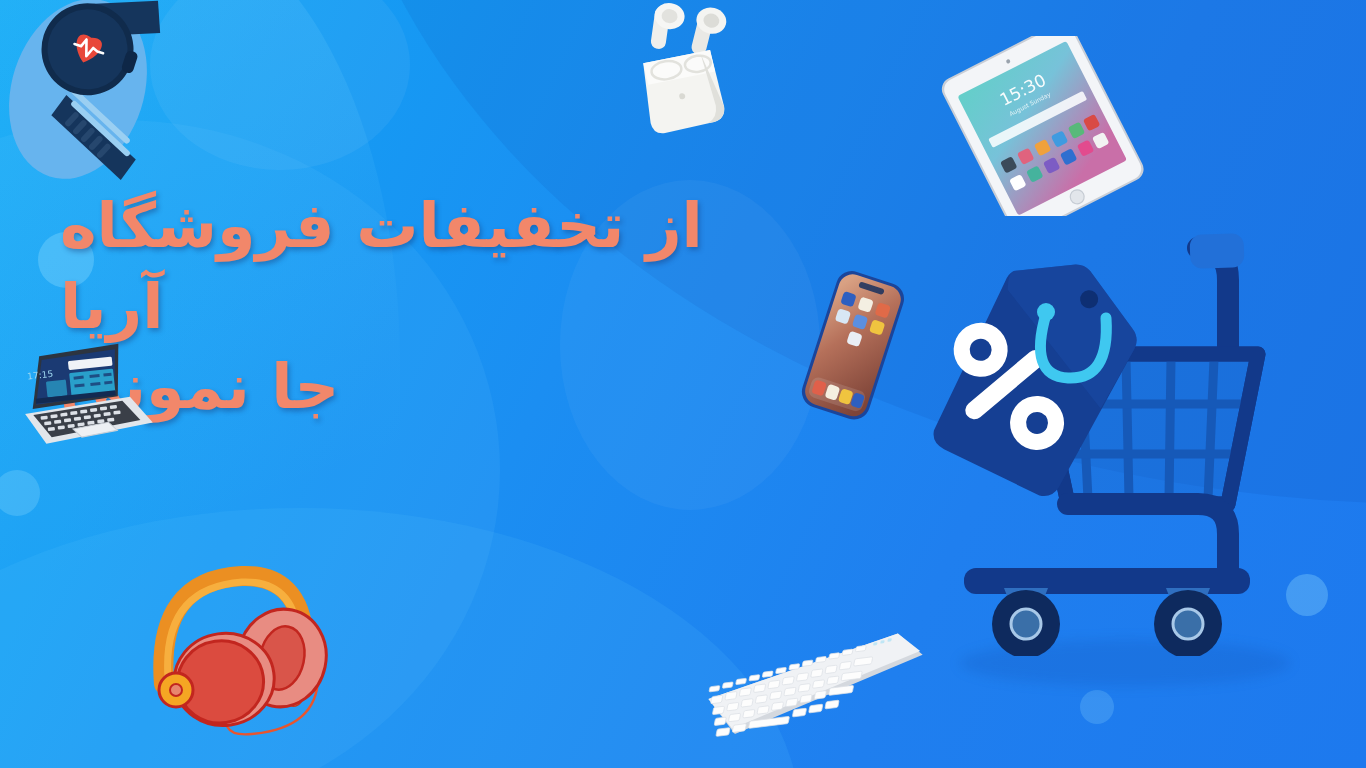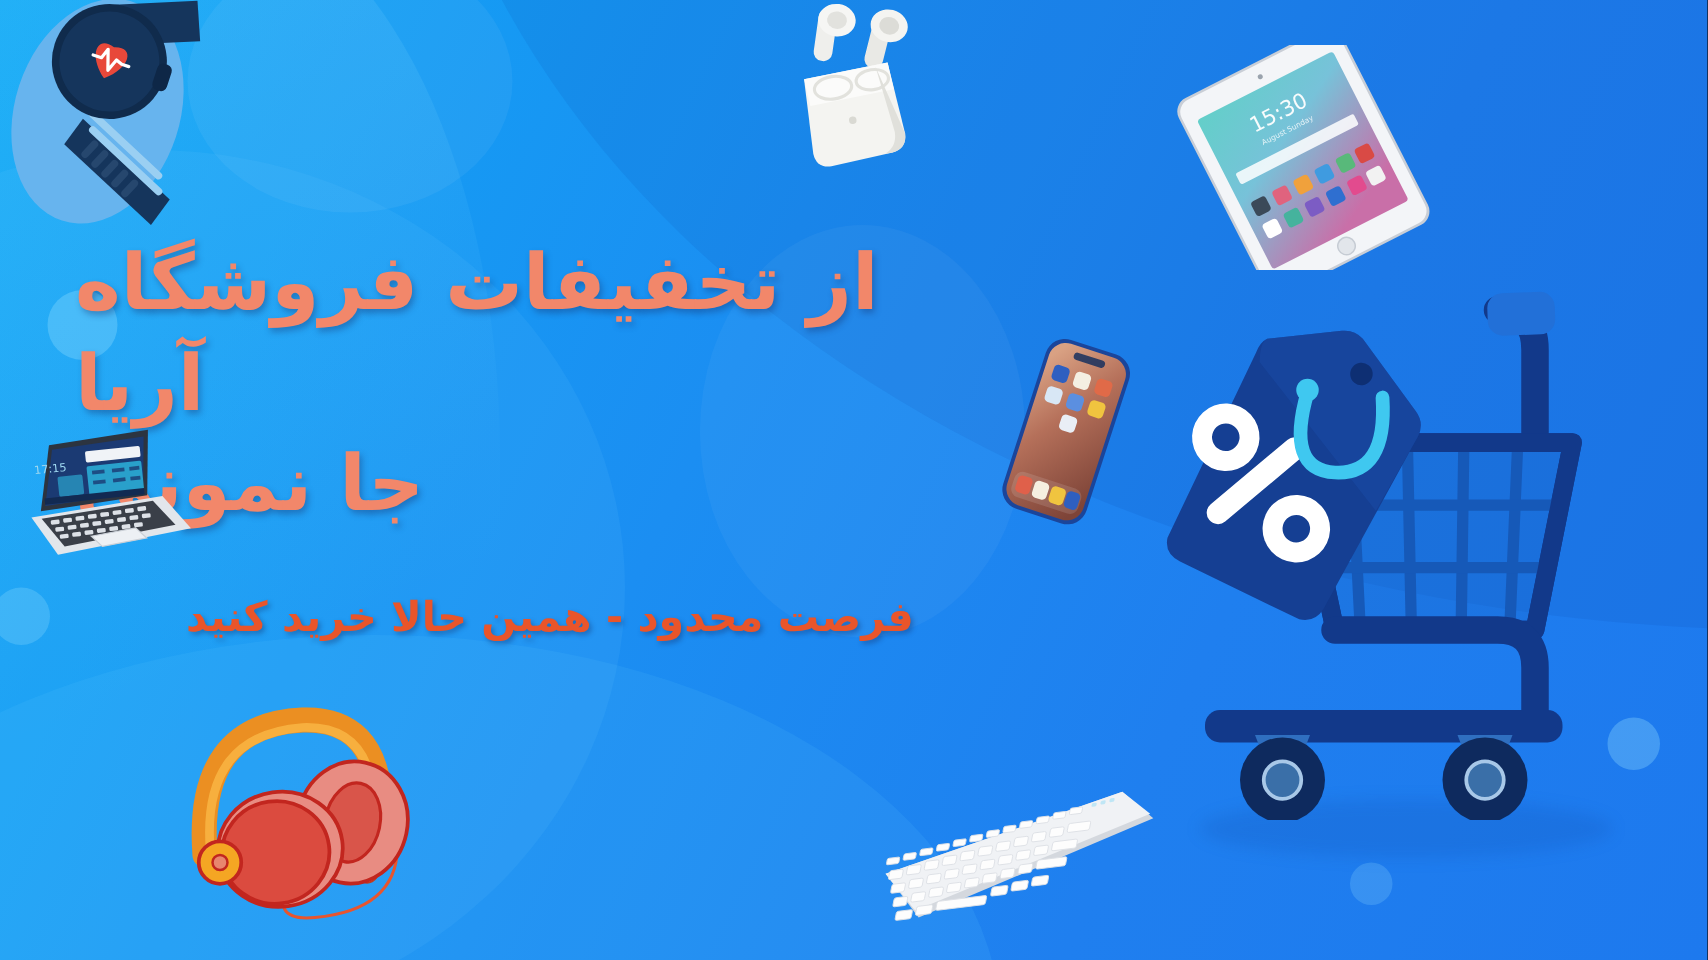--- a/index.html
+++ b/index.html
@@ -148,21 +148,20 @@
   <div class="dot" style="left:38px;top:232px;width:56px;height:56px;"></div>
   <div class="dot" style="left:-6px;top:470px;width:46px;height:46px;background:rgba(150,225,255,0.26);"></div>
   <div class="dot" style="left:1286px;top:574px;width:42px;height:42px;"></div>
   <div class="dot" style="left:1080px;top:690px;width:34px;height:34px;background:rgba(150,225,255,0.22);"></div>
 
   <div class="shadow-ellipse" style="left:960px;top:640px;width:330px;height:46px;"></div>
 
   <div class="headline">از تخفیفات فروشگاه آریا
 جا نمونی</div>
 
-  <div class="subtitle">فرصت محدود - همین حالا خرید کنید</div>
 
   <svg class="prod" id="smartwatch" viewBox="0 0 190 190">
     <ellipse cx="70" cy="95" rx="66" ry="92" fill="#67B4EE" transform="rotate(18 70 95)"></ellipse>
     <g transform="rotate(18 95 95)">
       <path d="M62 112 L148 152 L140 176 L54 136 Z" fill="#15355C"></path>
       <rect x="62" y="118" width="78" height="6" rx="3" fill="#9ACFF2" transform="rotate(25 100 121)"></rect>
       <rect x="66" y="130" width="78" height="6" rx="3" fill="#9ACFF2" transform="rotate(25 104 133)"></rect>
       <g fill="#26476E">
         <rect x="72" y="125" width="6" height="17" rx="3" transform="rotate(25 75 133)"></rect>
         <rect x="82" y="130" width="6" height="17" rx="3" transform="rotate(25 85 138)"></rect>

